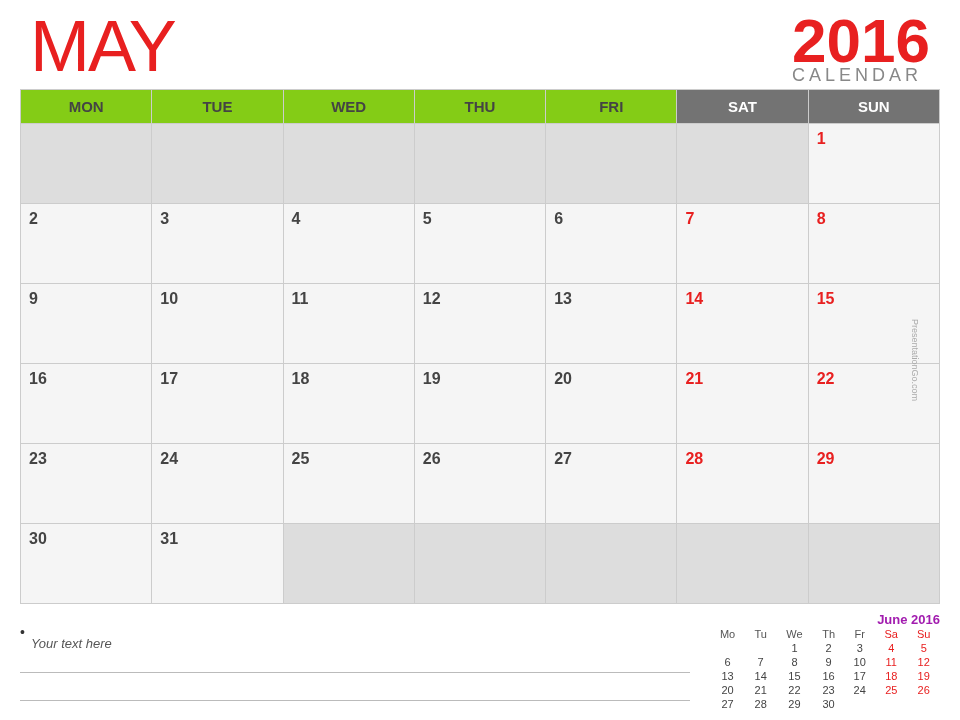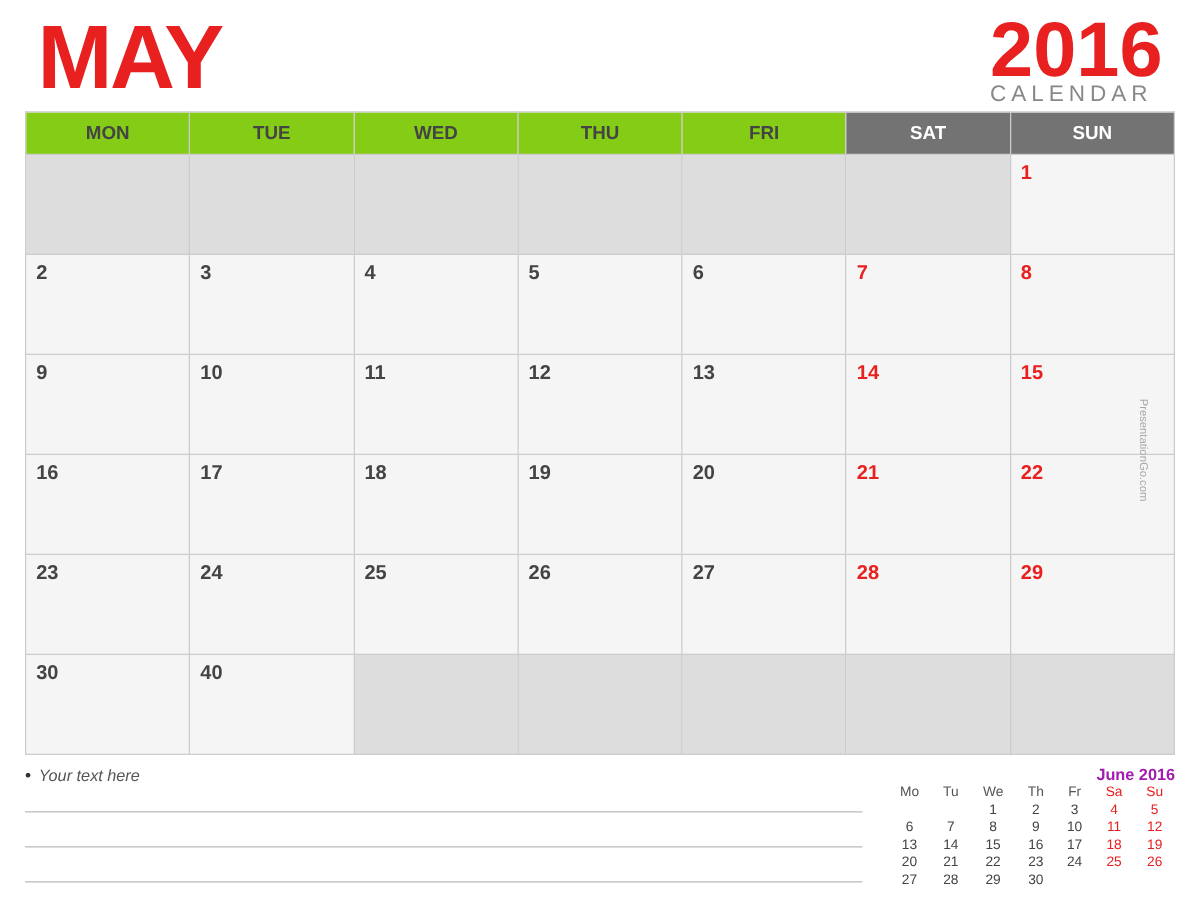--- a/index.html
+++ b/index.html
@@ -14,21 +14,21 @@
 
     
     .header {
       display: flex;
       justify-content: space-between;
       align-items: flex-start;
       padding: 10px 30px 5px 30px;
     }
     .month-title {
       font-size: 72px;
-      font-weight: 700;
+      font-weight: 400;
       color: #e82020;
       line-height: 1;
       letter-spacing: -2px;
     }
     .year-block {
       text-align: right;
       line-height: 1;
     }
     .year-number {
       font-size: 62px;
@@ -106,20 +106,21 @@
     }
     .bullet {
       font-size: 14px;
       margin-right: 6px;
       color: #333;
     }
     .notes-text {
       font-size: 13px;
       color: #555;
       font-style: italic;
+      margin-top: 24px;
     }
     .notes-line {
       border-bottom: 1px solid #bbb;
       margin-bottom: 10px;
       width: 100%;
       height: 18px;
     }
 
     
     .mini-calendar {
@@ -231,21 +232,21 @@
           <td>23</td>
           <td>24</td>
           <td>25</td>
           <td>26</td>
           <td>27</td>
           <td class="weekend-day">28</td>
           <td class="weekend-day">29</td>
         </tr>
         <tr>
           <td>30</td>
-          <td>40</td>
+          <td>31</td>
           <td class="last-row-empty"></td>
           <td class="last-row-empty"></td>
           <td class="last-row-empty"></td>
           <td class="last-row-empty"></td>
           <td class="last-row-empty"></td>
         </tr>
       </tbody>
   </table>
 </div>
 

